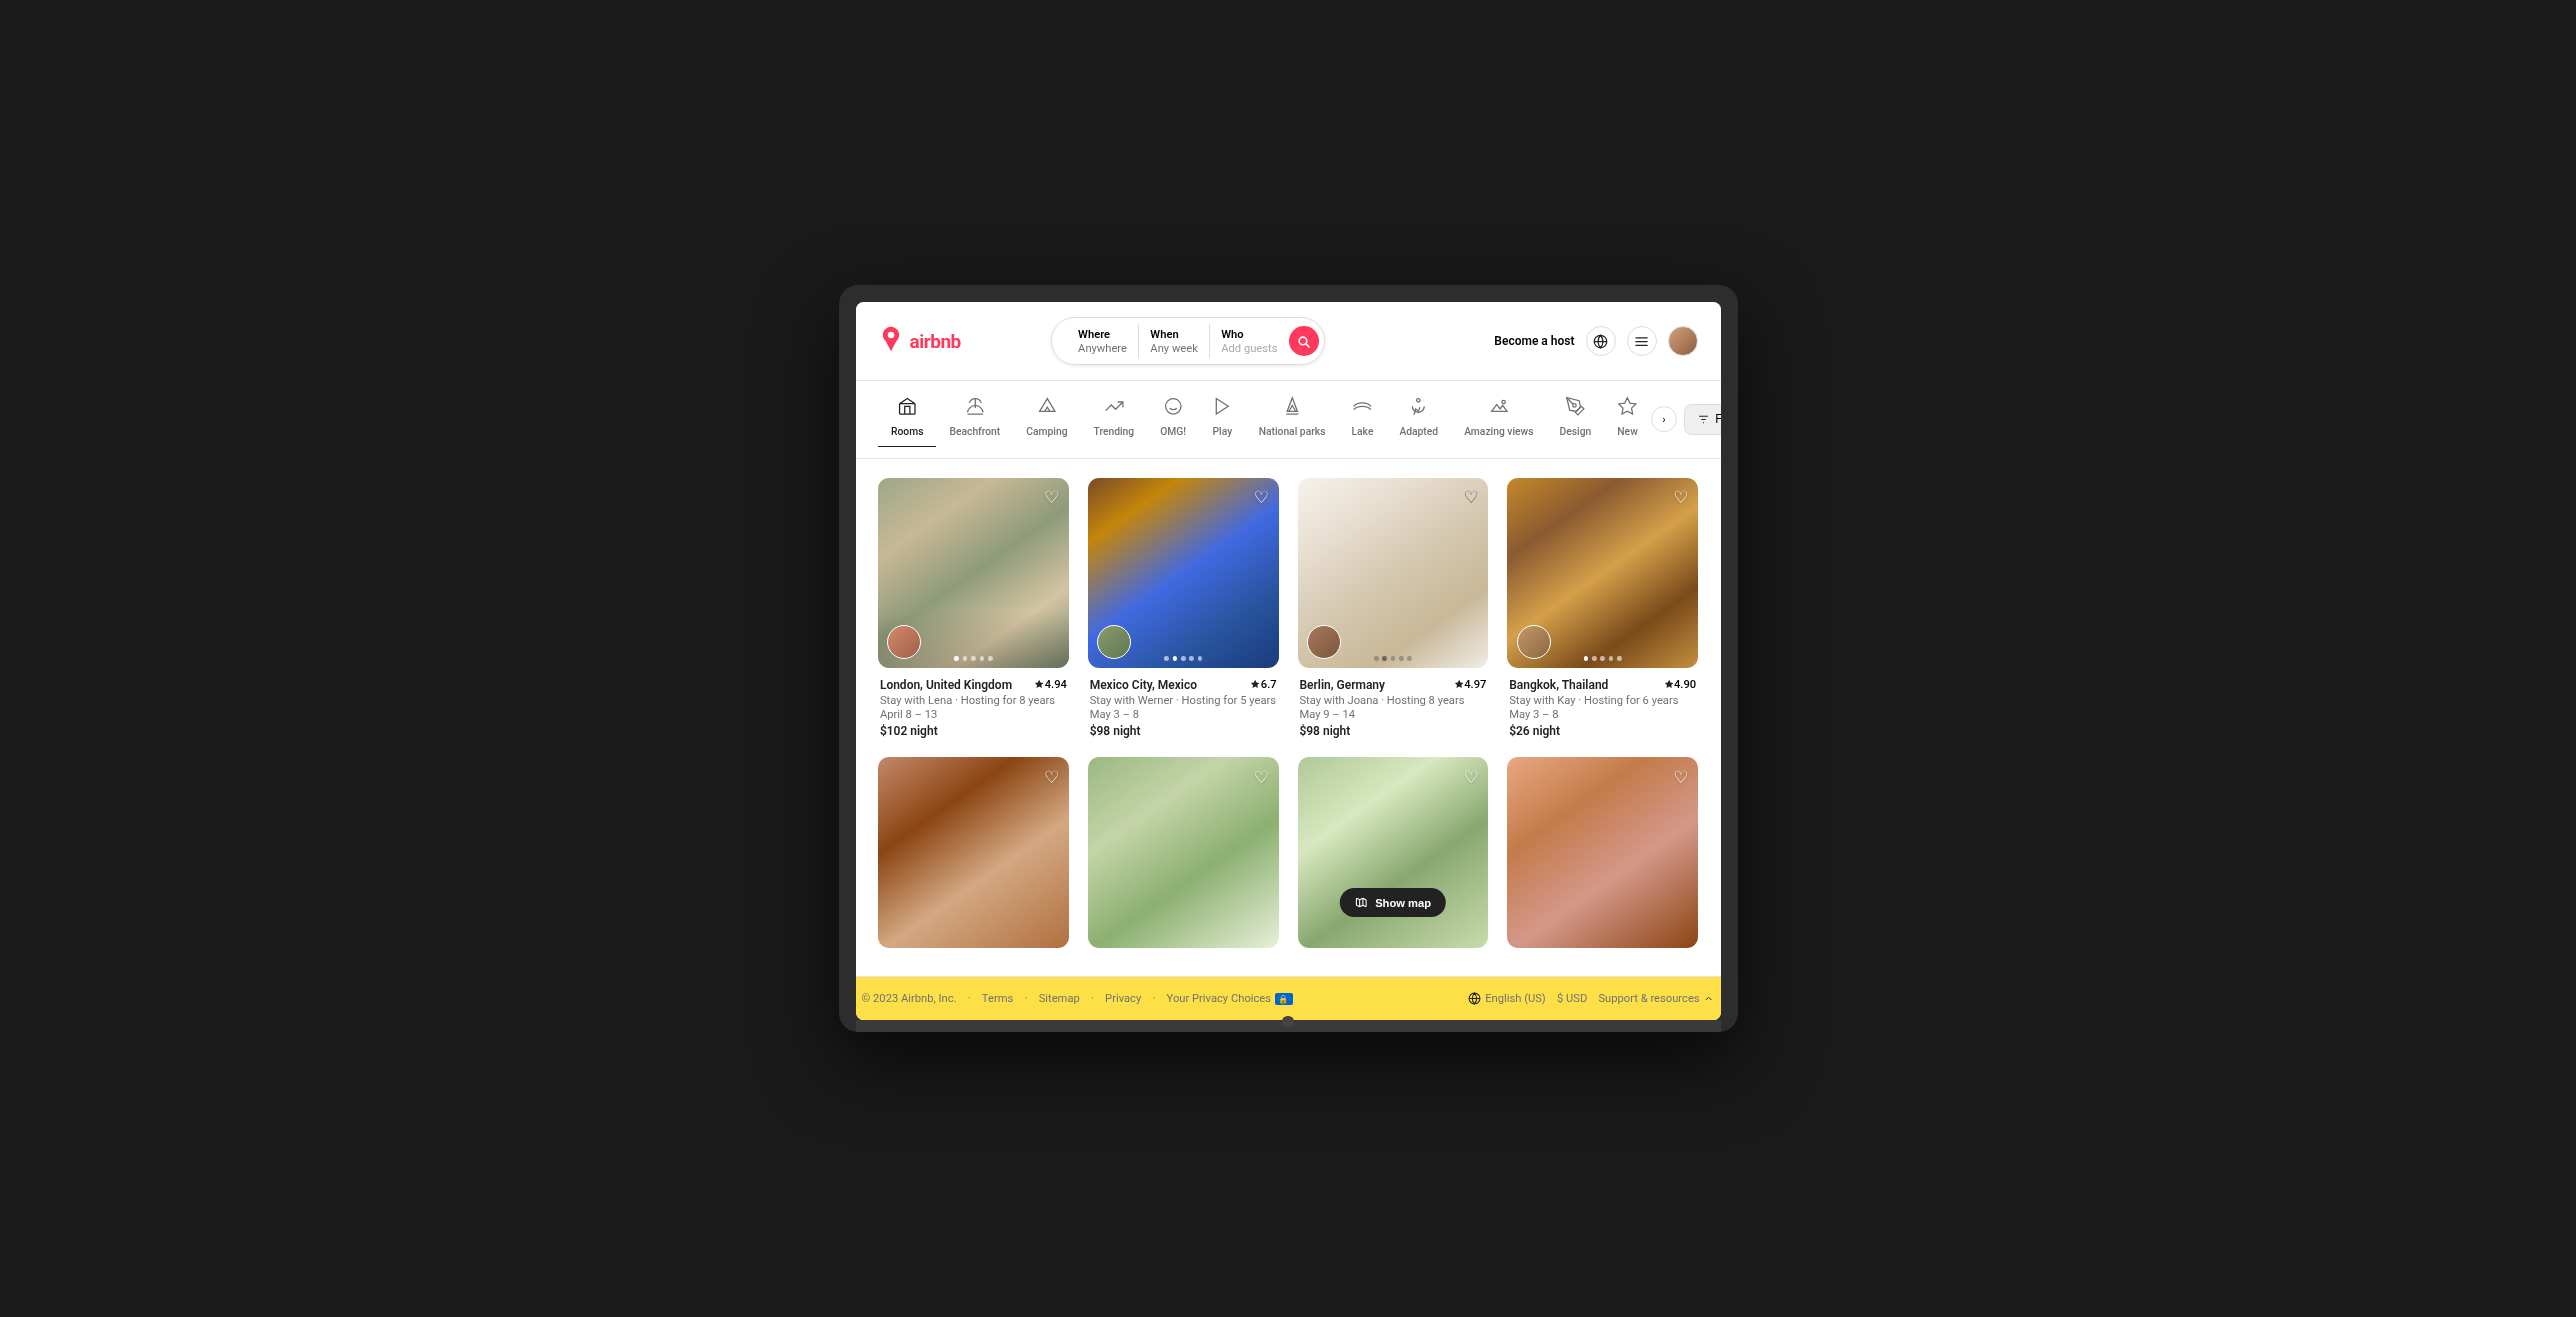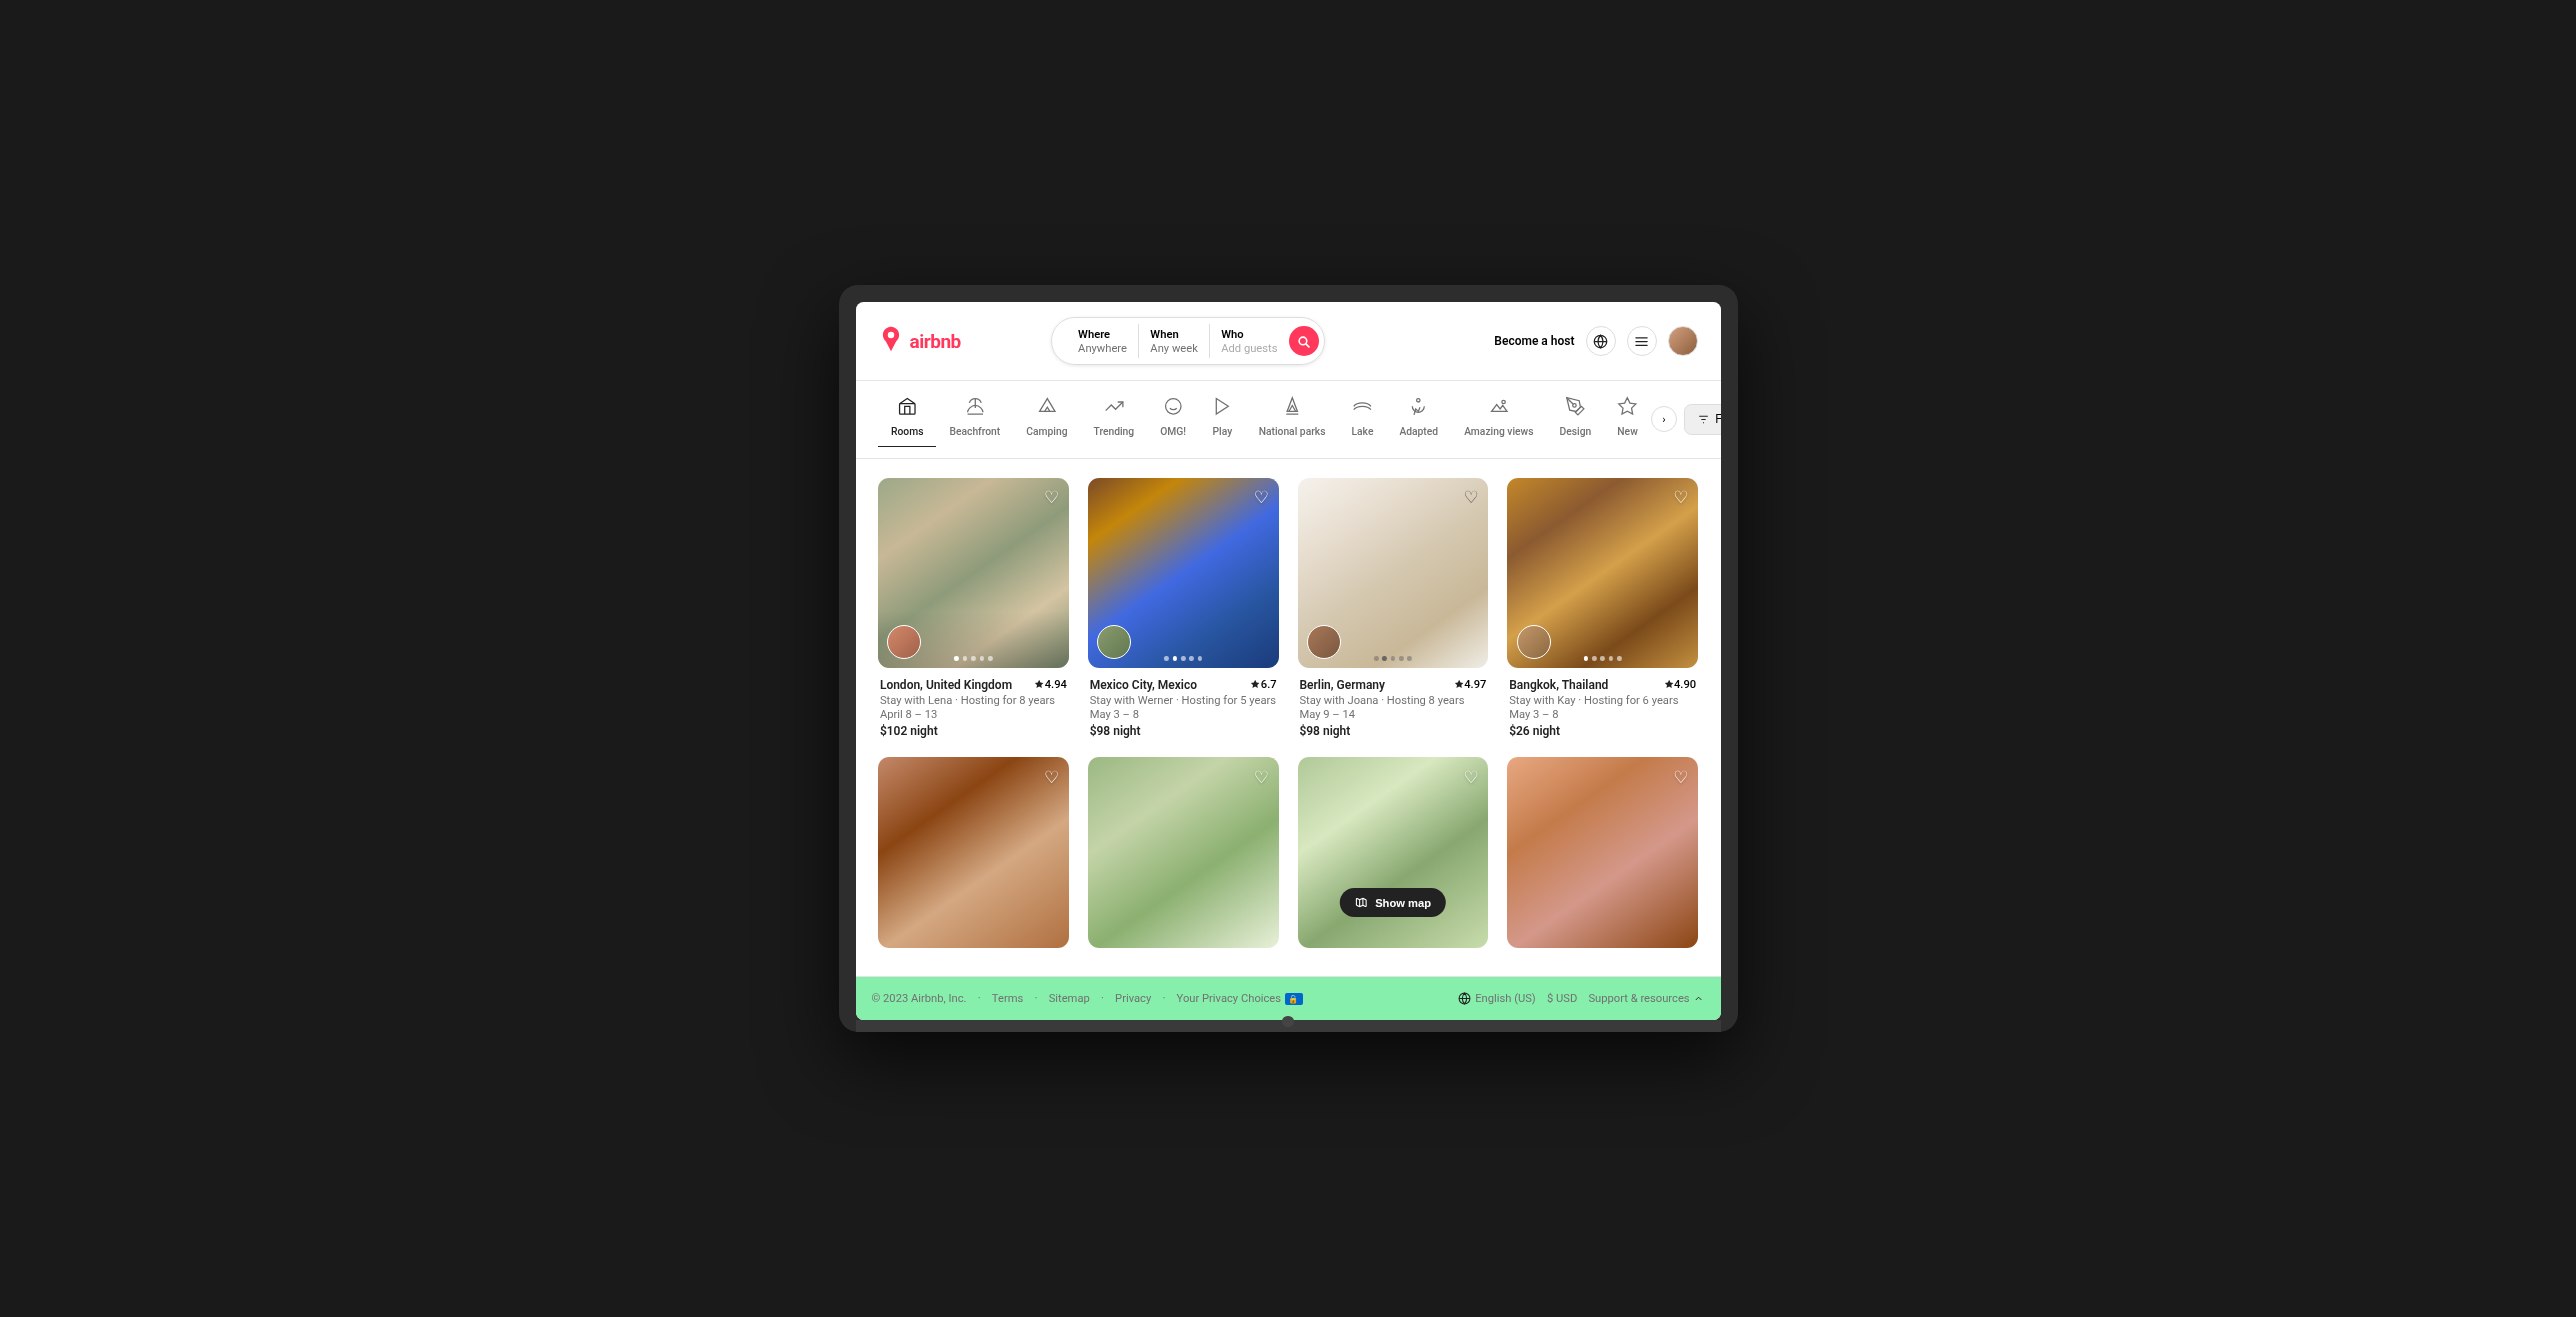--- a/index.html
+++ b/index.html
@@ -318,23 +318,23 @@
       font-size: 13px;
       font-weight: 600;
       cursor: pointer;
       display: flex;
       align-items: center;
       gap: 7.5px;
     }
 
     
     .footer {
-      background: #86efac;
+      background: #fde047;
       border-top: 0.9px solid #e5e5e5;
-      padding: 15px 16px;
+      padding: 15px 6px;
       display: flex;
       justify-content: space-between;
       align-items: center;
       font-size: 11.2px;
       color: #717171;
     }
 
     .footer-left {
       display: flex;
       align-items: center;

